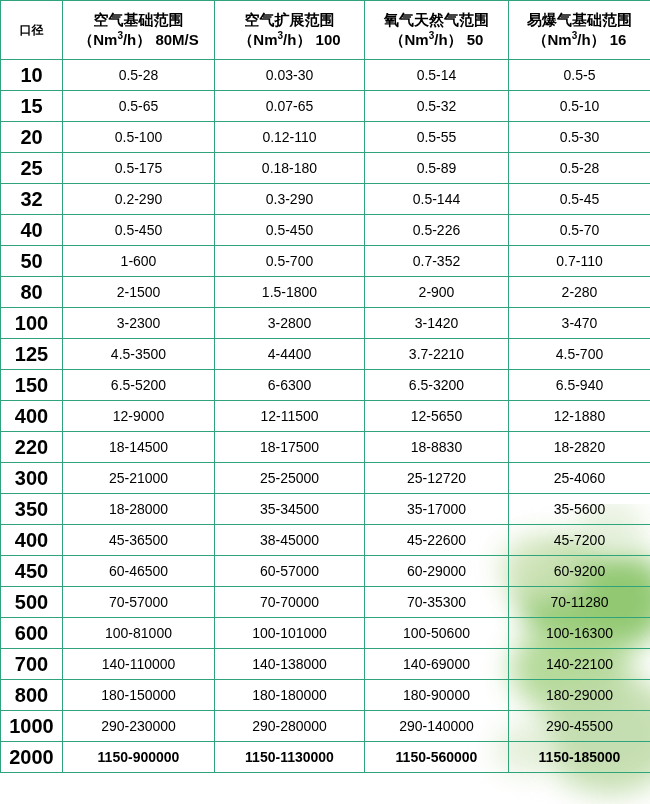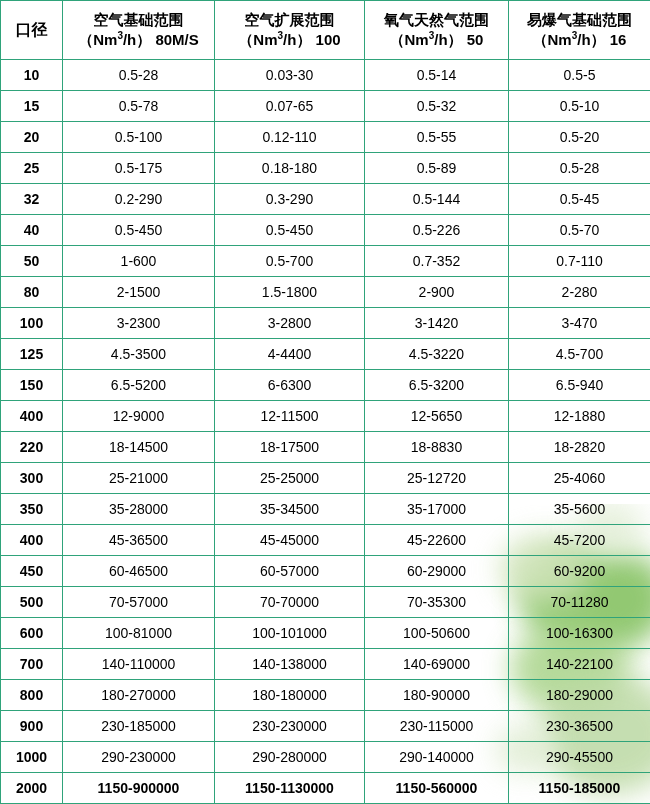--- a/index.html
+++ b/index.html
@@ -60,35 +60,35 @@
   }
   thead th {
     height: 54px;
     font-size: 15px;
     font-weight: bold;
     line-height: 1.35;
     padding: 2px 4px;
     vertical-align: middle;
   }
   thead th.first {
-    font-size: 16px;
+    font-size: 12px;
   }
   thead .hdr-line {
     display: block;
   }
   tbody td {
     height: 30px;
     font-size: 14px;
     padding: 0 3px;
     white-space: nowrap;
     vertical-align: middle;
   }
   tbody td.size {
     font-weight: bold;
-    font-size: 14px;
+    font-size: 20px;
     text-align: center;
   }
   tbody tr:last-child td {
     font-weight: bold;
   }
   sup {
     font-size: 10px;
     vertical-align: super;
     line-height: 0;
   }
@@ -139,31 +139,31 @@
   <tbody id="tbody">
       <tr>
         <td class="size">10</td>
         <td>0.5-28</td>
         <td>0.03-30</td>
         <td>0.5-14</td>
         <td>0.5-5</td>
       </tr>
       <tr>
         <td class="size">15</td>
-        <td>0.5-78</td>
+        <td>0.5-65</td>
         <td>0.07-65</td>
         <td>0.5-32</td>
         <td>0.5-10</td>
       </tr>
       <tr>
         <td class="size">20</td>
         <td>0.5-100</td>
         <td>0.12-110</td>
         <td>0.5-55</td>
-        <td>0.5-20</td>
+        <td>0.5-30</td>
       </tr>
       <tr>
         <td class="size">25</td>
         <td>0.5-175</td>
         <td>0.18-180</td>
         <td>0.5-89</td>
         <td>0.5-28</td>
       </tr>
       <tr>
         <td class="size">32</td>
@@ -197,21 +197,21 @@
         <td class="size">100</td>
         <td>3-2300</td>
         <td>3-2800</td>
         <td>3-1420</td>
         <td>3-470</td>
       </tr>
       <tr>
         <td class="size">125</td>
         <td>4.5-3500</td>
         <td>4-4400</td>
-        <td>4.5-3220</td>
+        <td>3.7-2210</td>
         <td>4.5-700</td>
       </tr>
       <tr>
         <td class="size">150</td>
         <td>6.5-5200</td>
         <td>6-6300</td>
         <td>6.5-3200</td>
         <td>6.5-940</td>
       </tr>
       <tr>
@@ -230,29 +230,29 @@
       </tr>
       <tr>
         <td class="size">300</td>
         <td>25-21000</td>
         <td>25-25000</td>
         <td>25-12720</td>
         <td>25-4060</td>
       </tr>
       <tr>
         <td class="size">350</td>
-        <td>35-28000</td>
+        <td>18-28000</td>
         <td>35-34500</td>
         <td>35-17000</td>
         <td>35-5600</td>
       </tr>
       <tr>
         <td class="size">400</td>
         <td>45-36500</td>
-        <td>45-45000</td>
+        <td>38-45000</td>
         <td>45-22600</td>
         <td>45-7200</td>
       </tr>
       <tr>
         <td class="size">450</td>
         <td>60-46500</td>
         <td>60-57000</td>
         <td>60-29000</td>
         <td>60-9200</td>
       </tr>
@@ -272,31 +272,24 @@
       </tr>
       <tr>
         <td class="size">700</td>
         <td>140-110000</td>
         <td>140-138000</td>
         <td>140-69000</td>
         <td>140-22100</td>
       </tr>
       <tr>
         <td class="size">800</td>
-        <td>180-270000</td>
+        <td>180-150000</td>
         <td>180-180000</td>
         <td>180-90000</td>
         <td>180-29000</td>
-      </tr>
-      <tr>
-        <td class="size">900</td>
-        <td>230-185000</td>
-        <td>230-230000</td>
-        <td>230-115000</td>
-        <td>230-36500</td>
       </tr>
       <tr>
         <td class="size">1000</td>
         <td>290-230000</td>
         <td>290-280000</td>
         <td>290-140000</td>
         <td>290-45500</td>
       </tr>
       <tr>
         <td class="size">2000</td>

